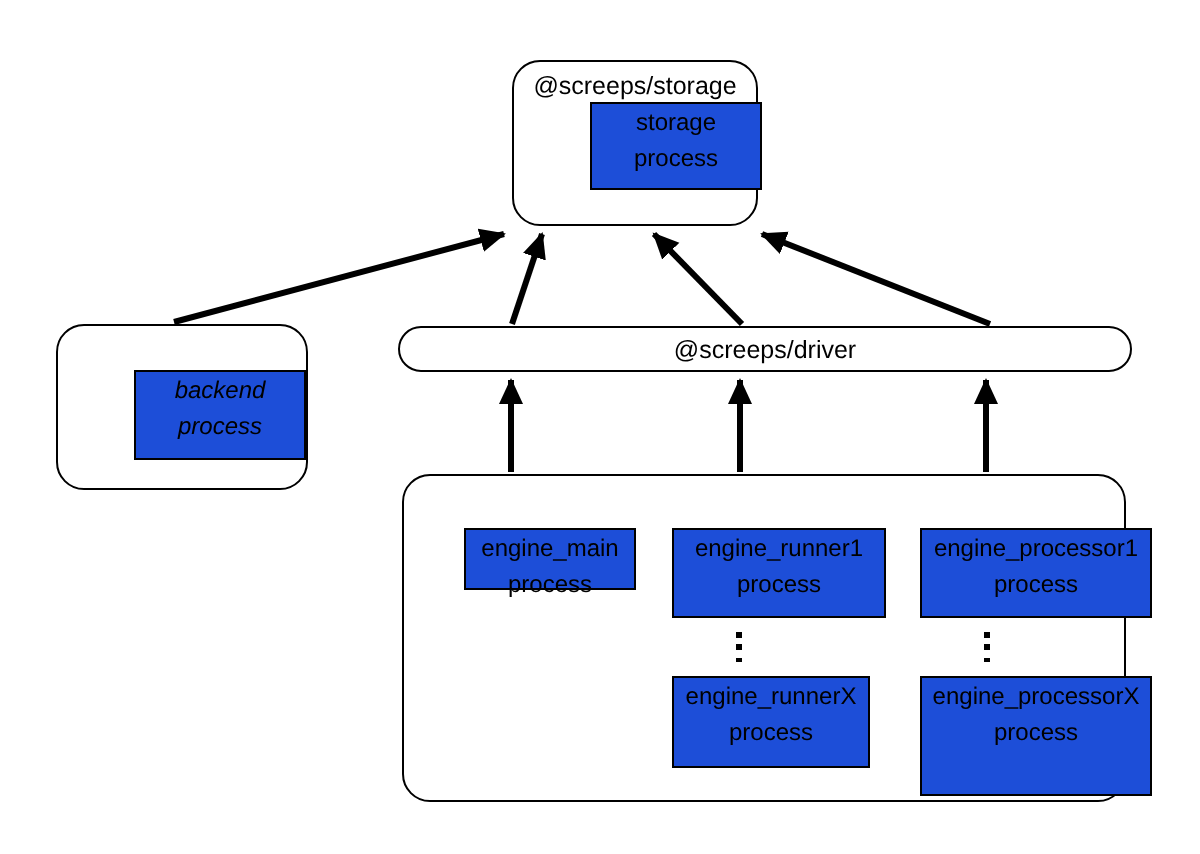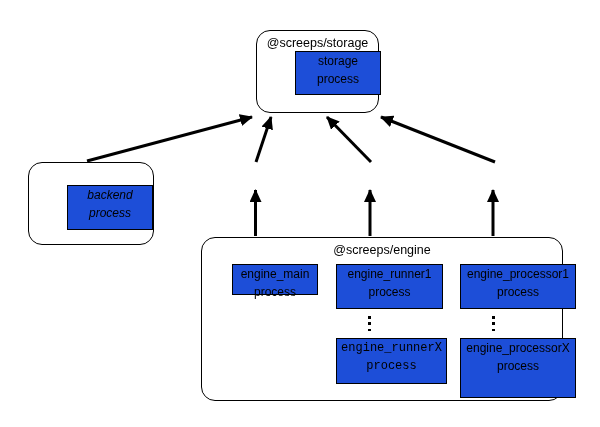--- a/index.html
+++ b/index.html
@@ -81,21 +81,21 @@
   
   #node-storage  { left: 256px; top: 30px;  width: 123px; height: 83px; }
   #proc-storage  { left: 18px;  top: 20px;  width: 86px;  height: 44px; }
   #node-backend  { left: 28px;  top: 162px; width: 126px; height: 83px; }
   #proc-backend  { left: 18px;  top: 22px;  width: 86px;  height: 45px; font-style: italic; }
   #node-driver   { left: 199px; top: 163px; width: 367px; height: 23px; }
   #node-engine   { left: 201px; top: 237px; width: 362px; height: 164px; }
   #proc-main       { left: 10px;  top: 26px;  width: 86px;  height: 31px; }
   #proc-runner1    { left: 114px; top: 26px;  width: 107px; height: 45px; }
   #proc-processor1 { left: 238px; top: 26px;  width: 116px; height: 45px; }
-  #proc-runnerX    { left: 114px; top: 100px; width: 111px; height: 46px; font-family: Liberation Mono, monospace; }
+  #proc-runnerX    { left: 114px; top: 100px; width: 99px; height: 46px; }
   #proc-processorX { left: 238px; top: 100px; width: 116px; height: 60px; }
   #dots-runner     { left: 166px; top: 78px; }
   #dots-processor  { left: 290px; top: 78px; }
 </style>
 </head>
 <body>
 
 <div class="canvas">
 
   <div class="group" id="node-storage">
@@ -106,23 +106,25 @@
     </div>
   </div>
 
   <div class="group" id="node-backend">
     <div class="proc" id="proc-backend">
       <span>backend
 process</span>
     </div>
   </div>
 
+  <div class="pill" id="node-driver">
+    <span class="group-label">@screeps/driver</span>
+  </div>
 
   <div class="group" id="node-engine">
-    <span class="group-label">@screeps/engine</span>
 
     <div class="proc" id="proc-main">
       <span>engine_main
 process</span>
     </div>
     <div class="proc" id="proc-runner1">
       <span>engine_runner1
 process</span>
     </div>
     <div class="proc" id="proc-processor1">

